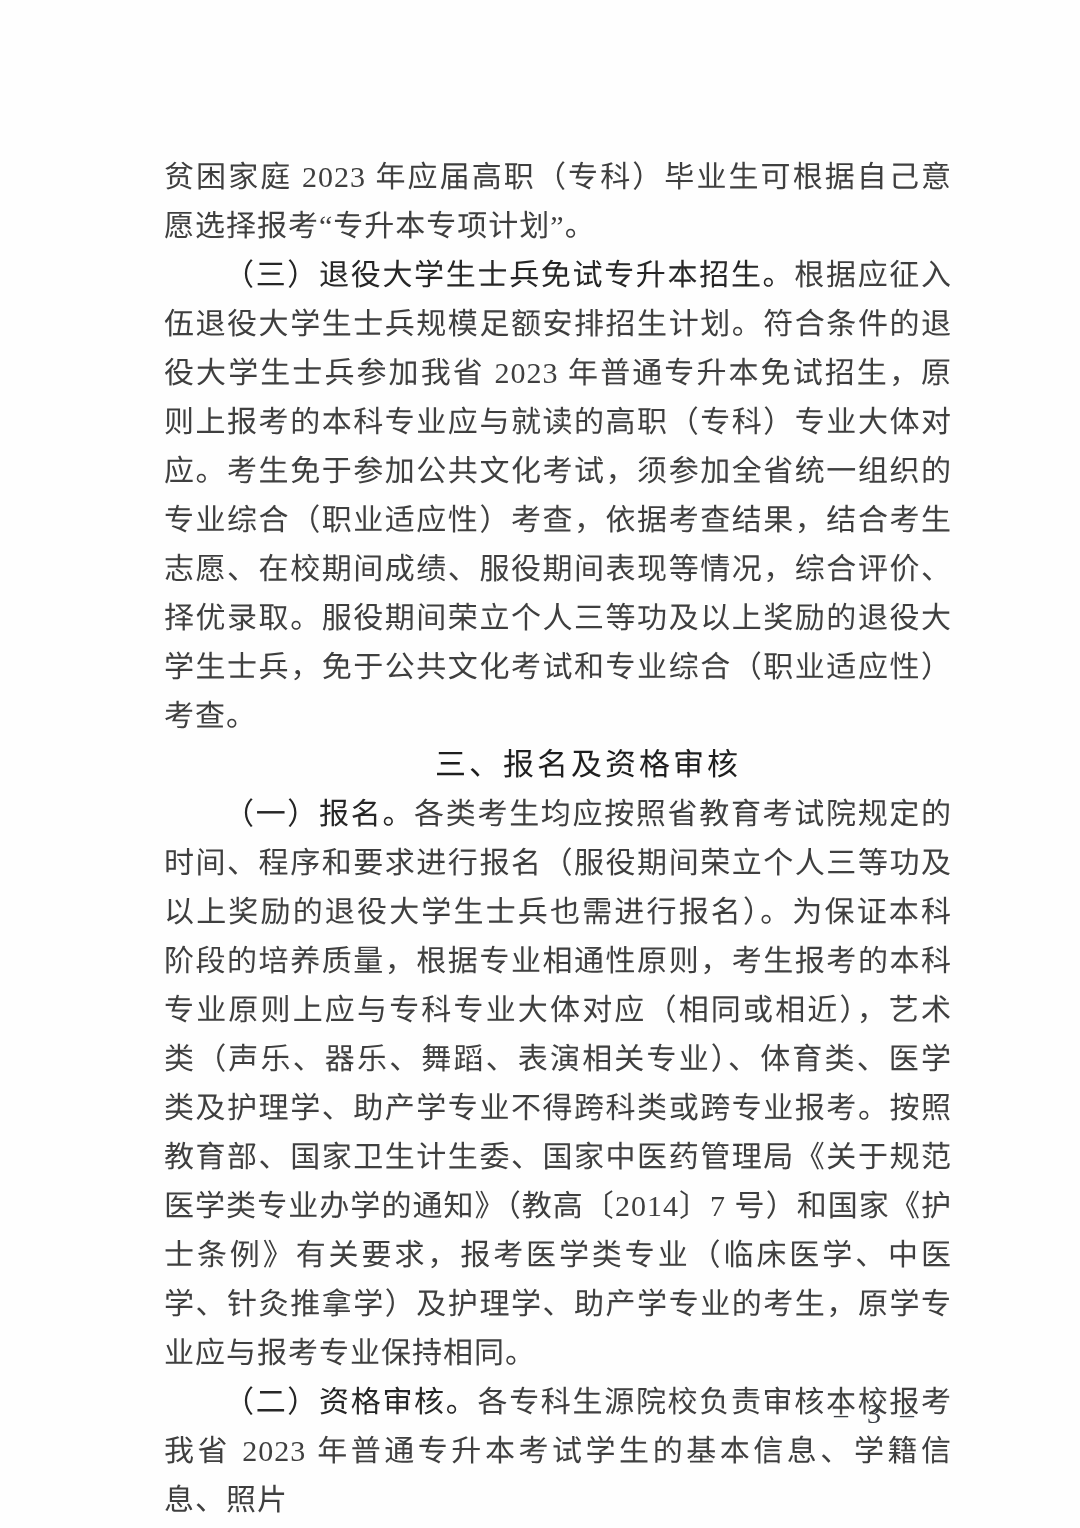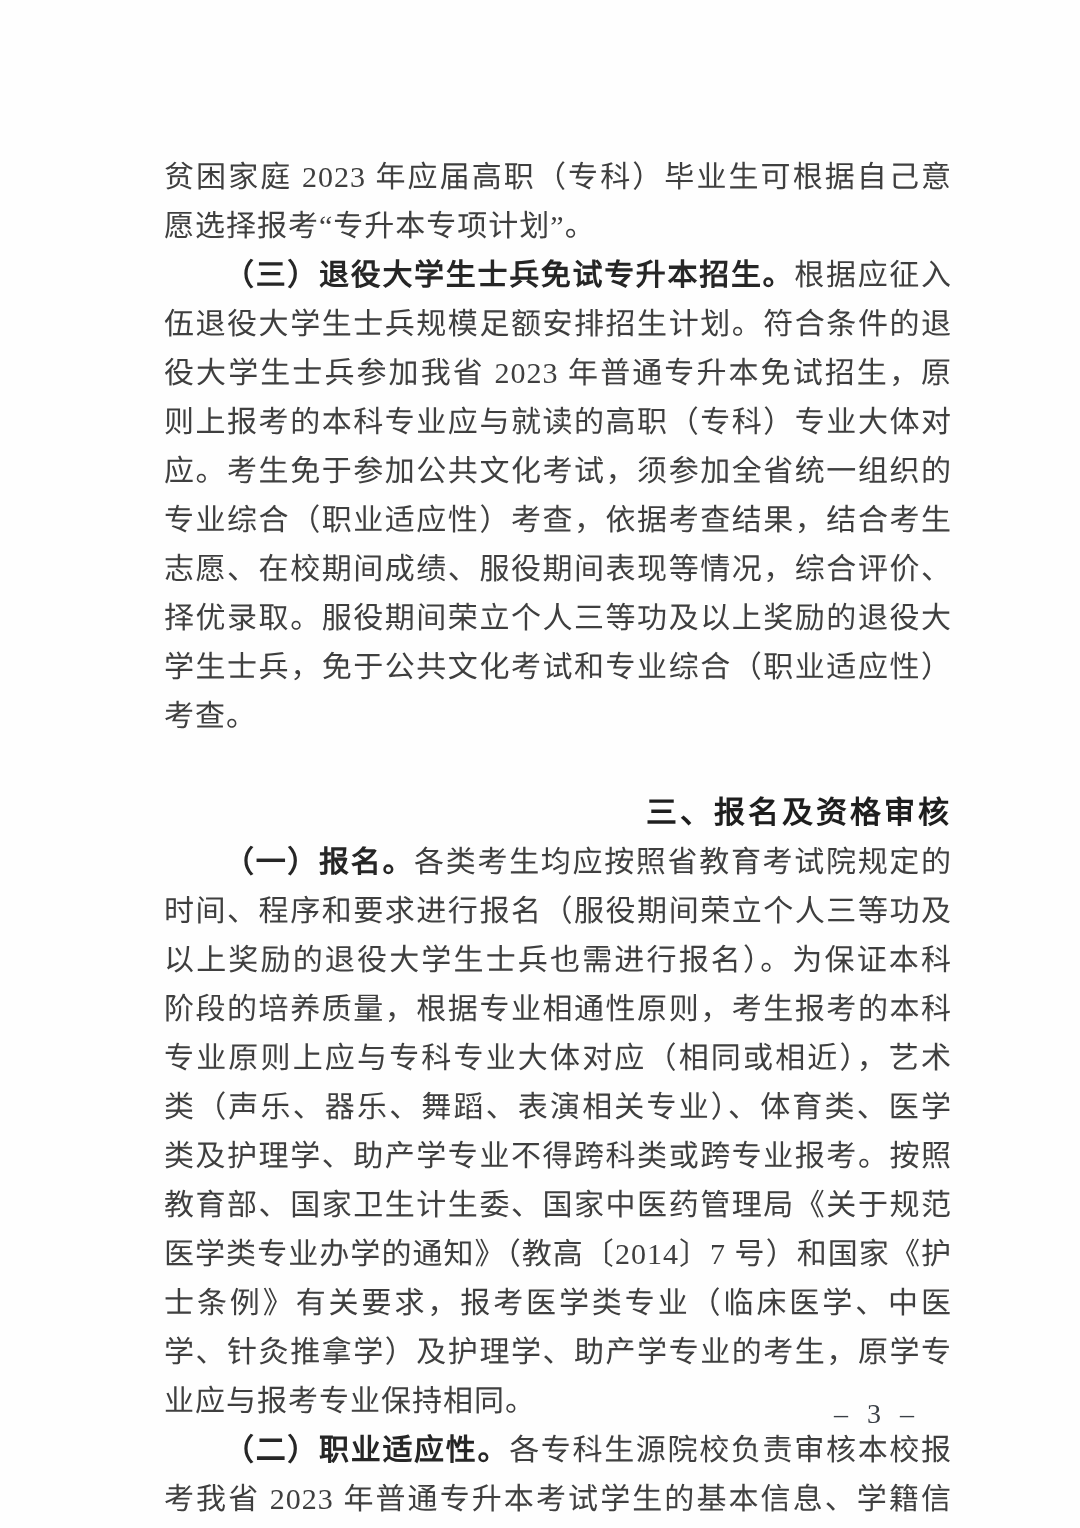--- a/index.html
+++ b/index.html
@@ -29,25 +29,24 @@
     line-height: 49px;
     letter-spacing: 1px;
     color: #3f3f3f;
     text-align: justify;
     text-justify: inter-ideograph;
   }
   p.para.indent {
     text-indent: 2em;
   }
   p.para.heading {
-    text-align: right;
-    margin-top: 48px;
+    text-align: center;
   }
   .seg-bold {
-    font-weight: 700;
+    font-weight: 400;
     color: #262626;
   }
   p.heading .seg-bold {
     font-family: "Liberation Sans", "DejaVu Sans", sans-serif;
     letter-spacing: 3px;
     font-size: 31px;
     color: #1e1e1e;
   }
   .pageno {
     position: absolute;
@@ -62,16 +61,16 @@
 </style>
 </head>
 <body>
 
 <div class="page">
   <div class="doc" id="doc-body">
       <p class="para"><span class="seg-normal">贫困家庭 2023 年应届高职（专科）毕业生可根据自己意愿选择报考“专升本专项计划”。</span></p>
       <p class="para indent"><span class="seg-bold">（三）退役大学生士兵免试专升本招生。</span><span class="seg-normal">根据应征入伍退役大学生士兵规模足额安排招生计划。符合条件的退役大学生士兵参加我省 2023 年普通专升本免试招生，原则上报考的本科专业应与就读的高职（专科）专业大体对应。考生免于参加公共文化考试，须参加全省统一组织的专业综合（职业适应性）考查，依据考查结果，结合考生志愿、在校期间成绩、服役期间表现等情况，综合评价、择优录取。服役期间荣立个人三等功及以上奖励的退役大学生士兵，免于公共文化考试和专业综合（职业适应性）考查。</span></p>
       <p class="para indent heading"><span class="seg-bold">三、报名及资格审核</span></p>
       <p class="para indent"><span class="seg-bold">（一）报名。</span><span class="seg-normal">各类考生均应按照省教育考试院规定的时间、程序和要求进行报名（服役期间荣立个人三等功及以上奖励的退役大学生士兵也需进行报名）。为保证本科阶段的培养质量，根据专业相通性原则，考生报考的本科专业原则上应与专科专业大体对应（相同或相近），艺术类（声乐、器乐、舞蹈、表演相关专业）、体育类、医学类及护理学、助产学专业不得跨科类或跨专业报考。按照教育部、国家卫生计生委、国家中医药管理局《关于规范医学类专业办学的通知》（教高〔2014〕7 号）和国家《护士条例》有关要求，报考医学类专业（临床医学、中医学、针灸推拿学）及护理学、助产学专业的考生，原学专业应与报考专业保持相同。</span></p>
-      <p class="para indent"><span class="seg-bold">（二）职业适应性。</span><span class="seg-normal">各专科生源院校负责审核本校报考我省 2023 年普通专升本考试学生的基本信息、学籍信息、照片</span></p>
+      <p class="para indent"><span class="seg-bold">（二）资格审核。</span><span class="seg-normal">各专科生源院校负责审核本校报考我省 2023 年普通专升本考试学生的基本信息、学籍信息、照片</span></p>
     </div>
   <div class="pageno">– 3 –</div>
 </div>
 
 </body></html>

